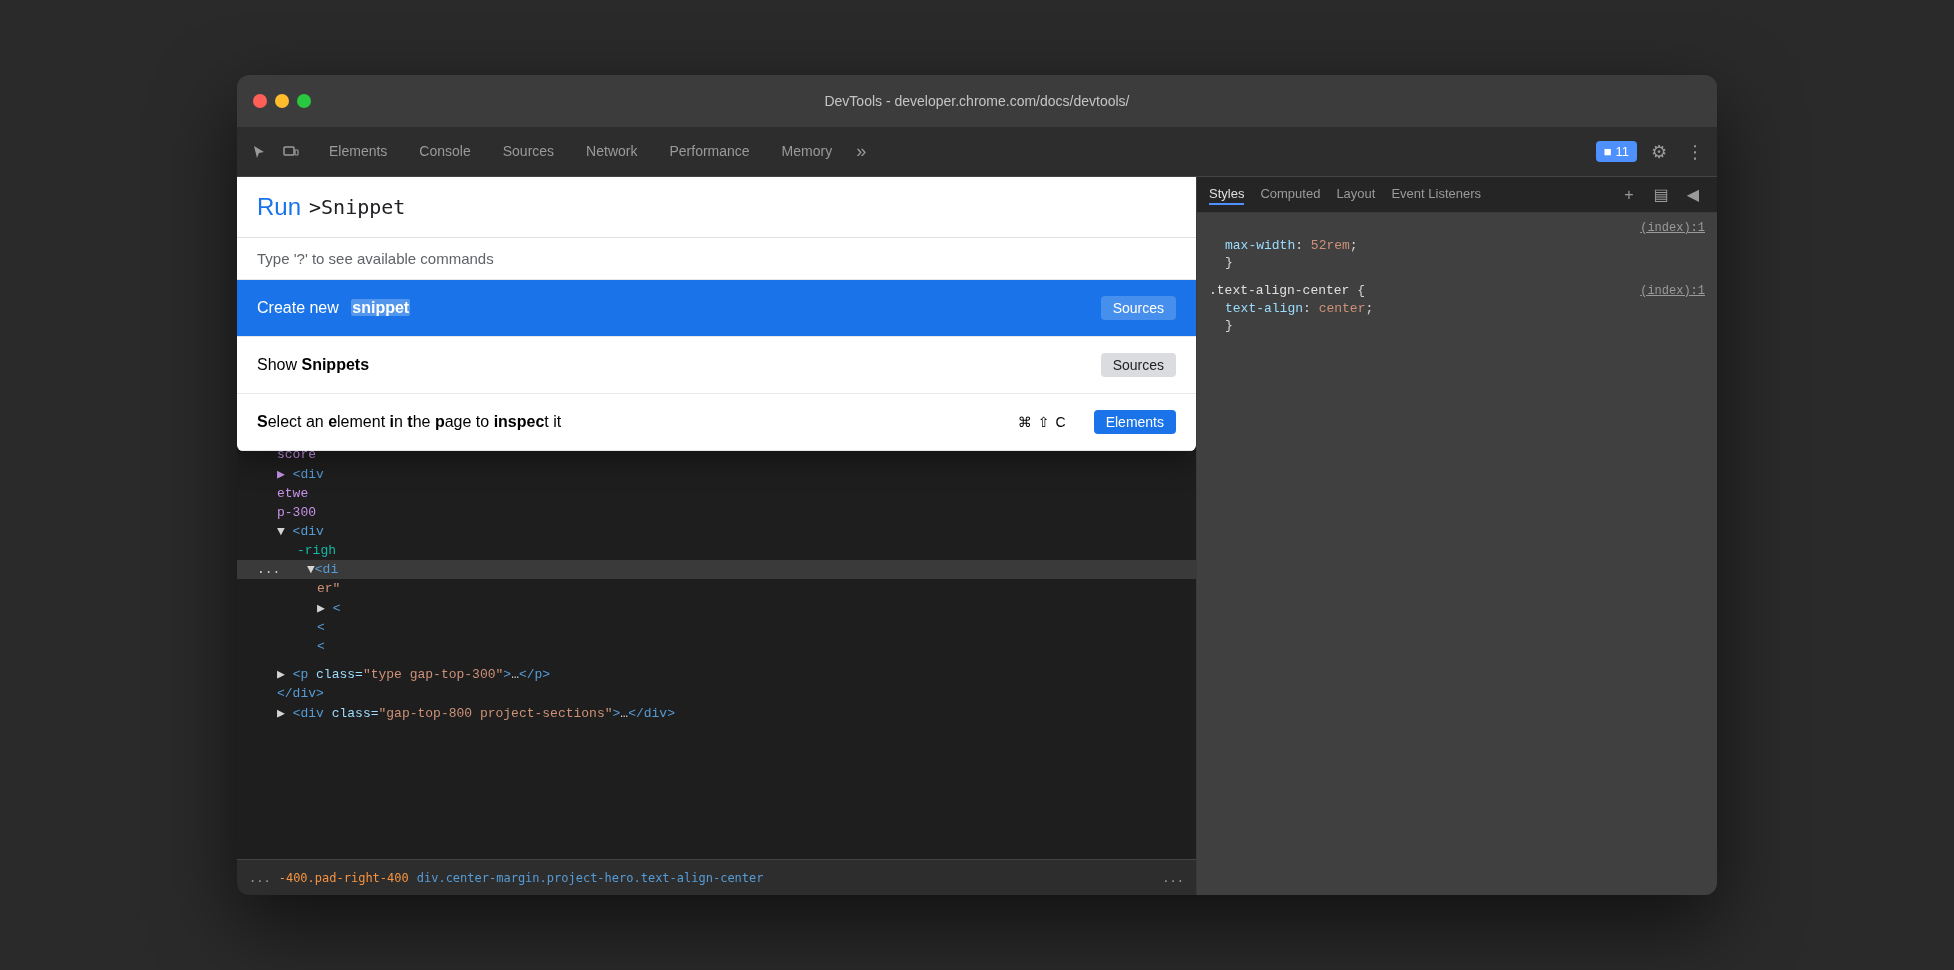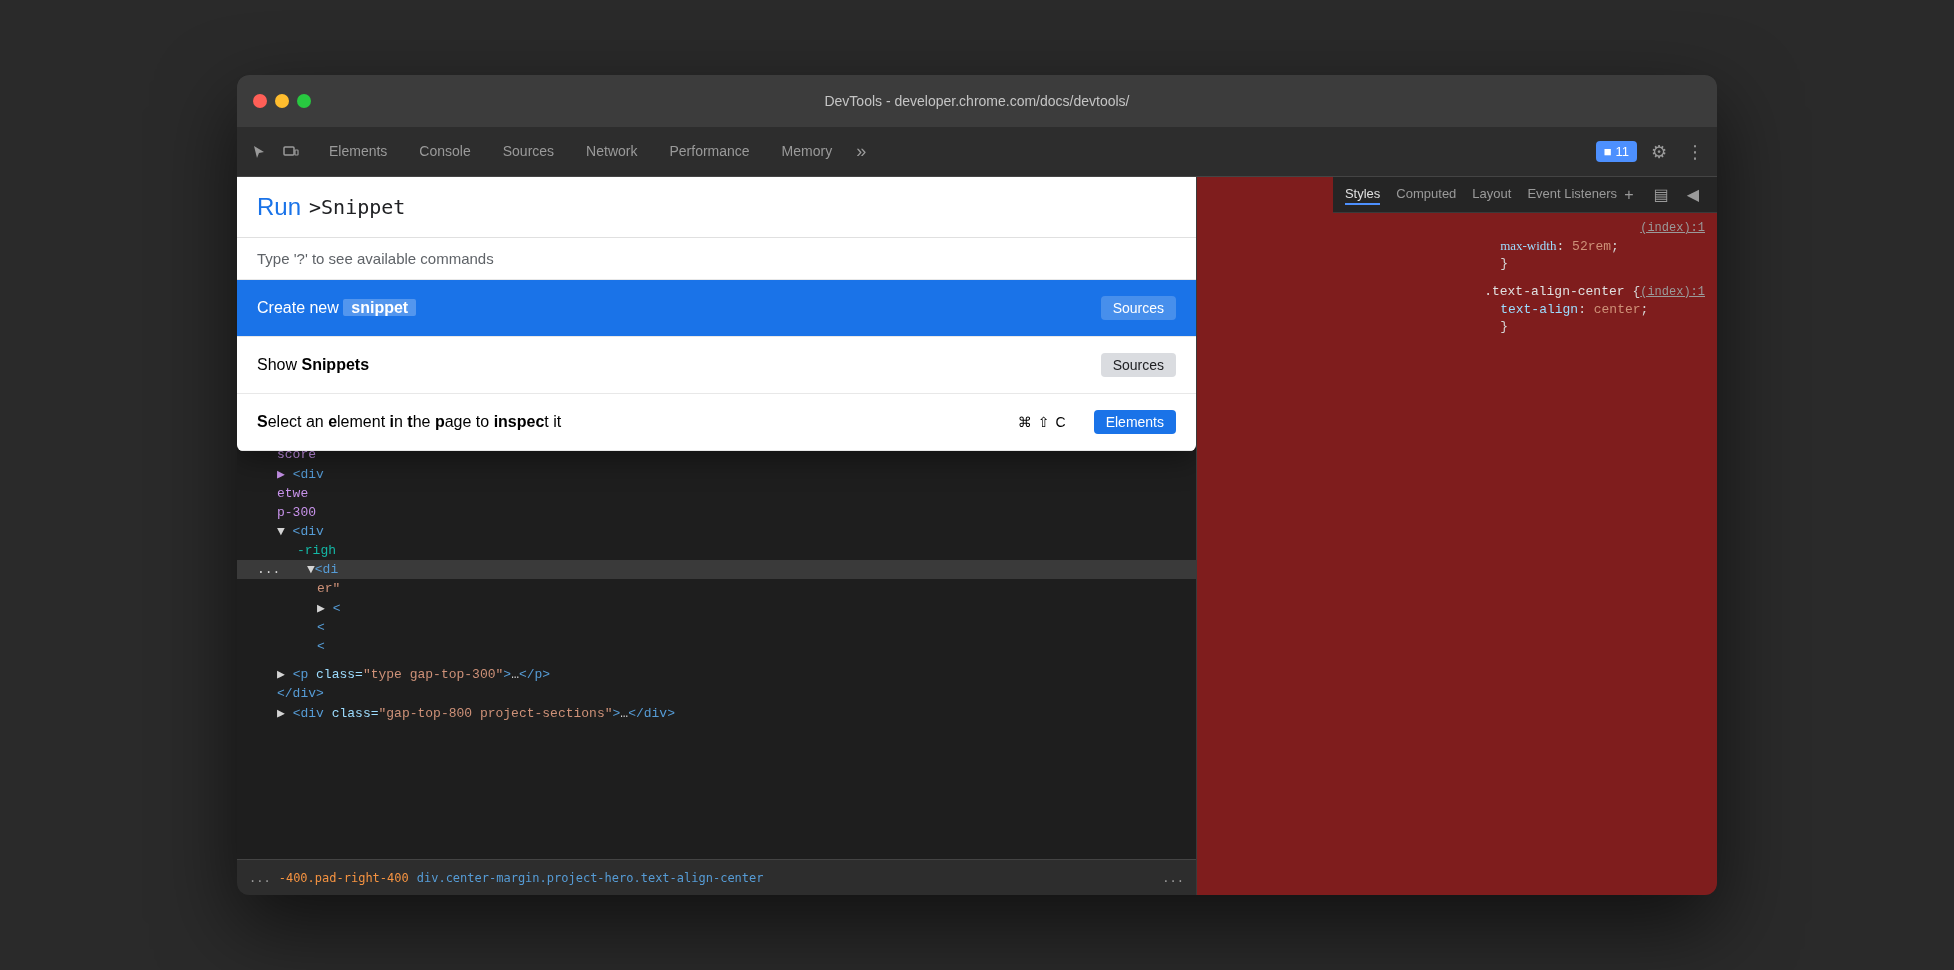--- a/index.html
+++ b/index.html
@@ -335,25 +335,24 @@
     }
 
     .statusbar-dots-right {
       color: #9a9a9a;
       margin-left: auto;
     }
 
     
     .right-panel {
       flex: 1;
-      background: #7f1d1d;
+      background: #404040;
       display: flex;
       flex-direction: column;
       overflow: hidden;
-      align-items: flex-end;
     }
 
     .right-panel-header {
       display: flex;
       align-items: center;
       padding: 6px 12px;
       border-bottom: 1px solid #3a3a3a;
       background: #252525;
       height: 36px;
     }
@@ -489,21 +488,21 @@
 
           <div class="command-input-row">
             <span class="command-run">Run</span>
             <input class="command-input" type="text" value="&gt;Snippet" style="font-size: 20px; font-family: monospace; border: none; outline: none; flex: 1 1 0%; background: transparent; color: rgb(32, 33, 36);">
           </div>
 
           <div class="command-hint">Type '?' to see available commands</div>
 
           <div class="command-item highlighted">
             <span class="command-item-text">
-              Create new <strong><span style="background:rgba(255,255,255,0.25); border-radius:2px; padding:0 8px;">snippet</span></strong>
+              Create new <strong><span style="background:rgba(255,255,255,0.25); border-radius:2px; padding:0 1px;margin-left:8px;">snippet</span></strong>
             </span>
             <span class="command-badge">Sources</span>
           </div>
 
           <div class="command-item">
             <span class="command-item-text">
               Show <strong>Snippets</strong>
             </span>
             <span class="command-badge sources-badge">Sources</span>
           </div>
@@ -588,21 +587,21 @@
         </div>
 
         <div class="css-content">
 
           <div class="css-rule">
             <div style="display:flex; justify-content:space-between; align-items:center; margin-bottom:2px;">
               <span style="color:#d4d4d4; font-size:13px;"></span>
               <span class="index-link">(index):1</span>
             </div>
             <div class="css-line">
-              <span style="color:#9cdcfe;font-family:Liberation Serif, serif;">max-width</span><span style="color:#d4d4d4;">: </span><span style="color:#ce9178;">52rem</span><span style="color:#d4d4d4;">;</span>
+              <span style="color:#9cdcfe;">max-width</span><span style="color:#d4d4d4;">: </span><span style="color:#ce9178;">52rem</span><span style="color:#d4d4d4;">;</span>
             </div>
             <div class="css-line">
               <span style="color:#d4d4d4;">}</span>
             </div>
           </div>
 
           <div class="css-rule">
             <div style="display:flex; justify-content:space-between; align-items:center; margin-bottom:2px;">
               <span style="color:#e0e0e0; font-size:13px;">.text-align-center <span style="color:#d4d4d4;">{</span></span>
               <span class="index-link">(index):1</span>

